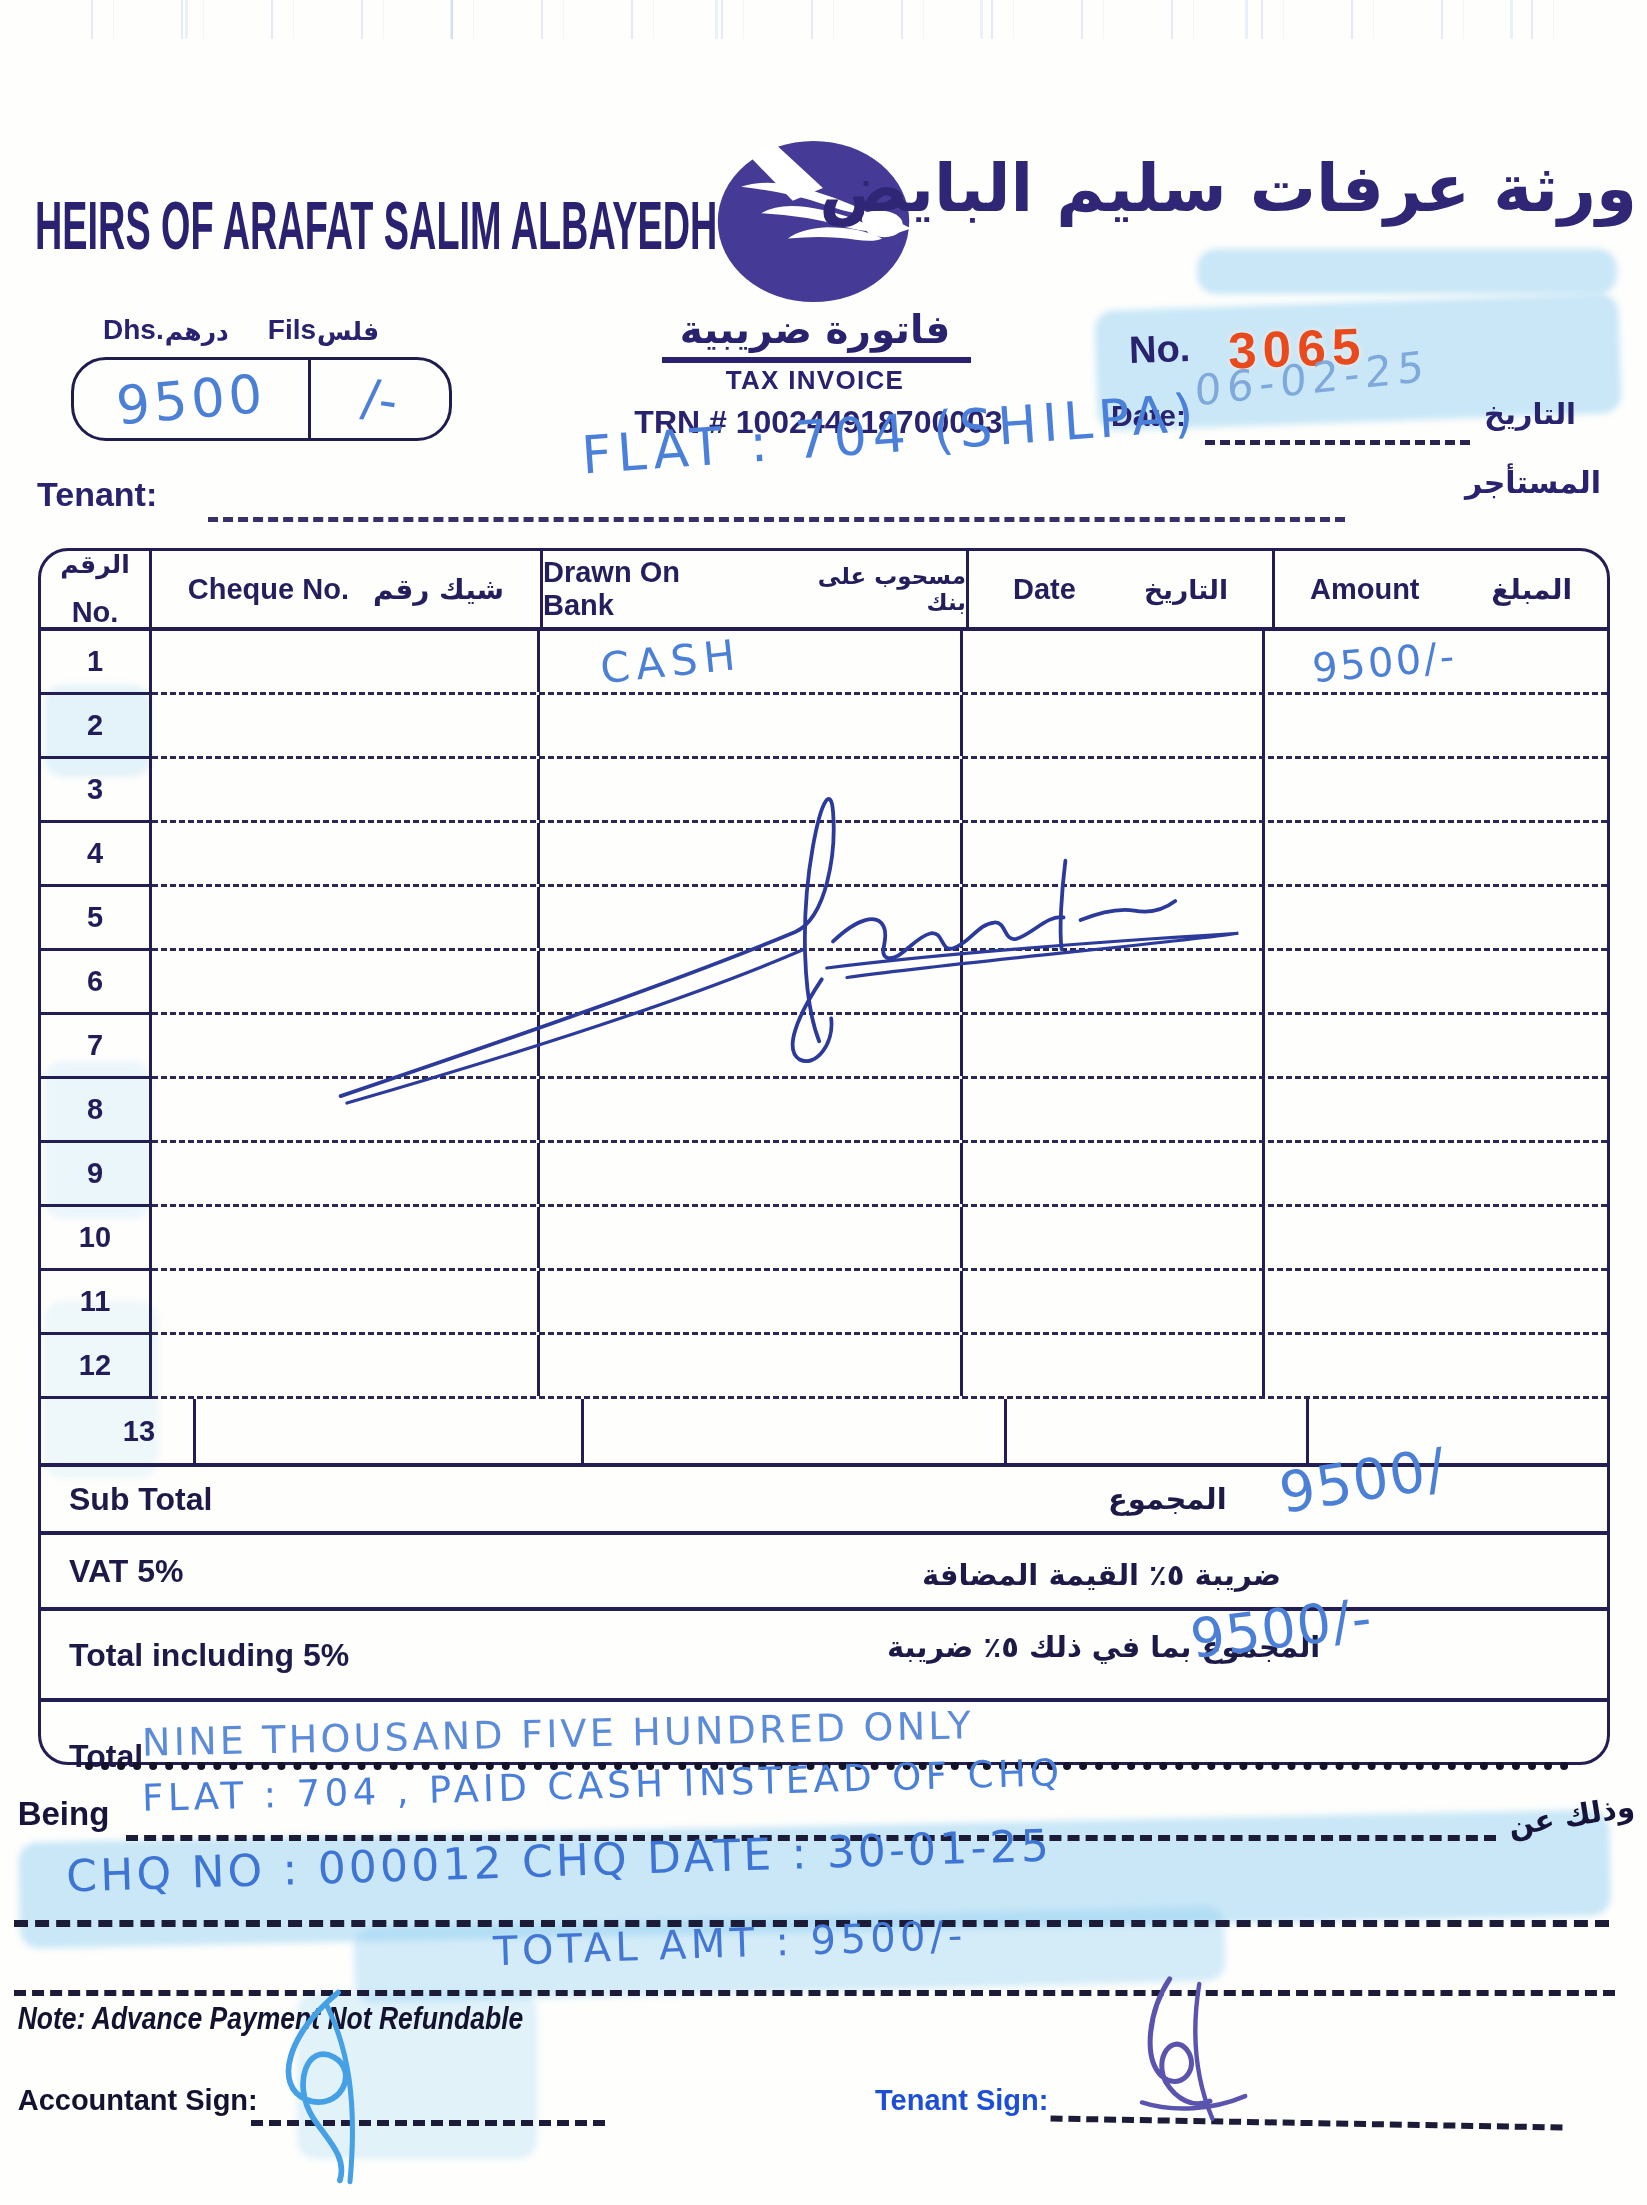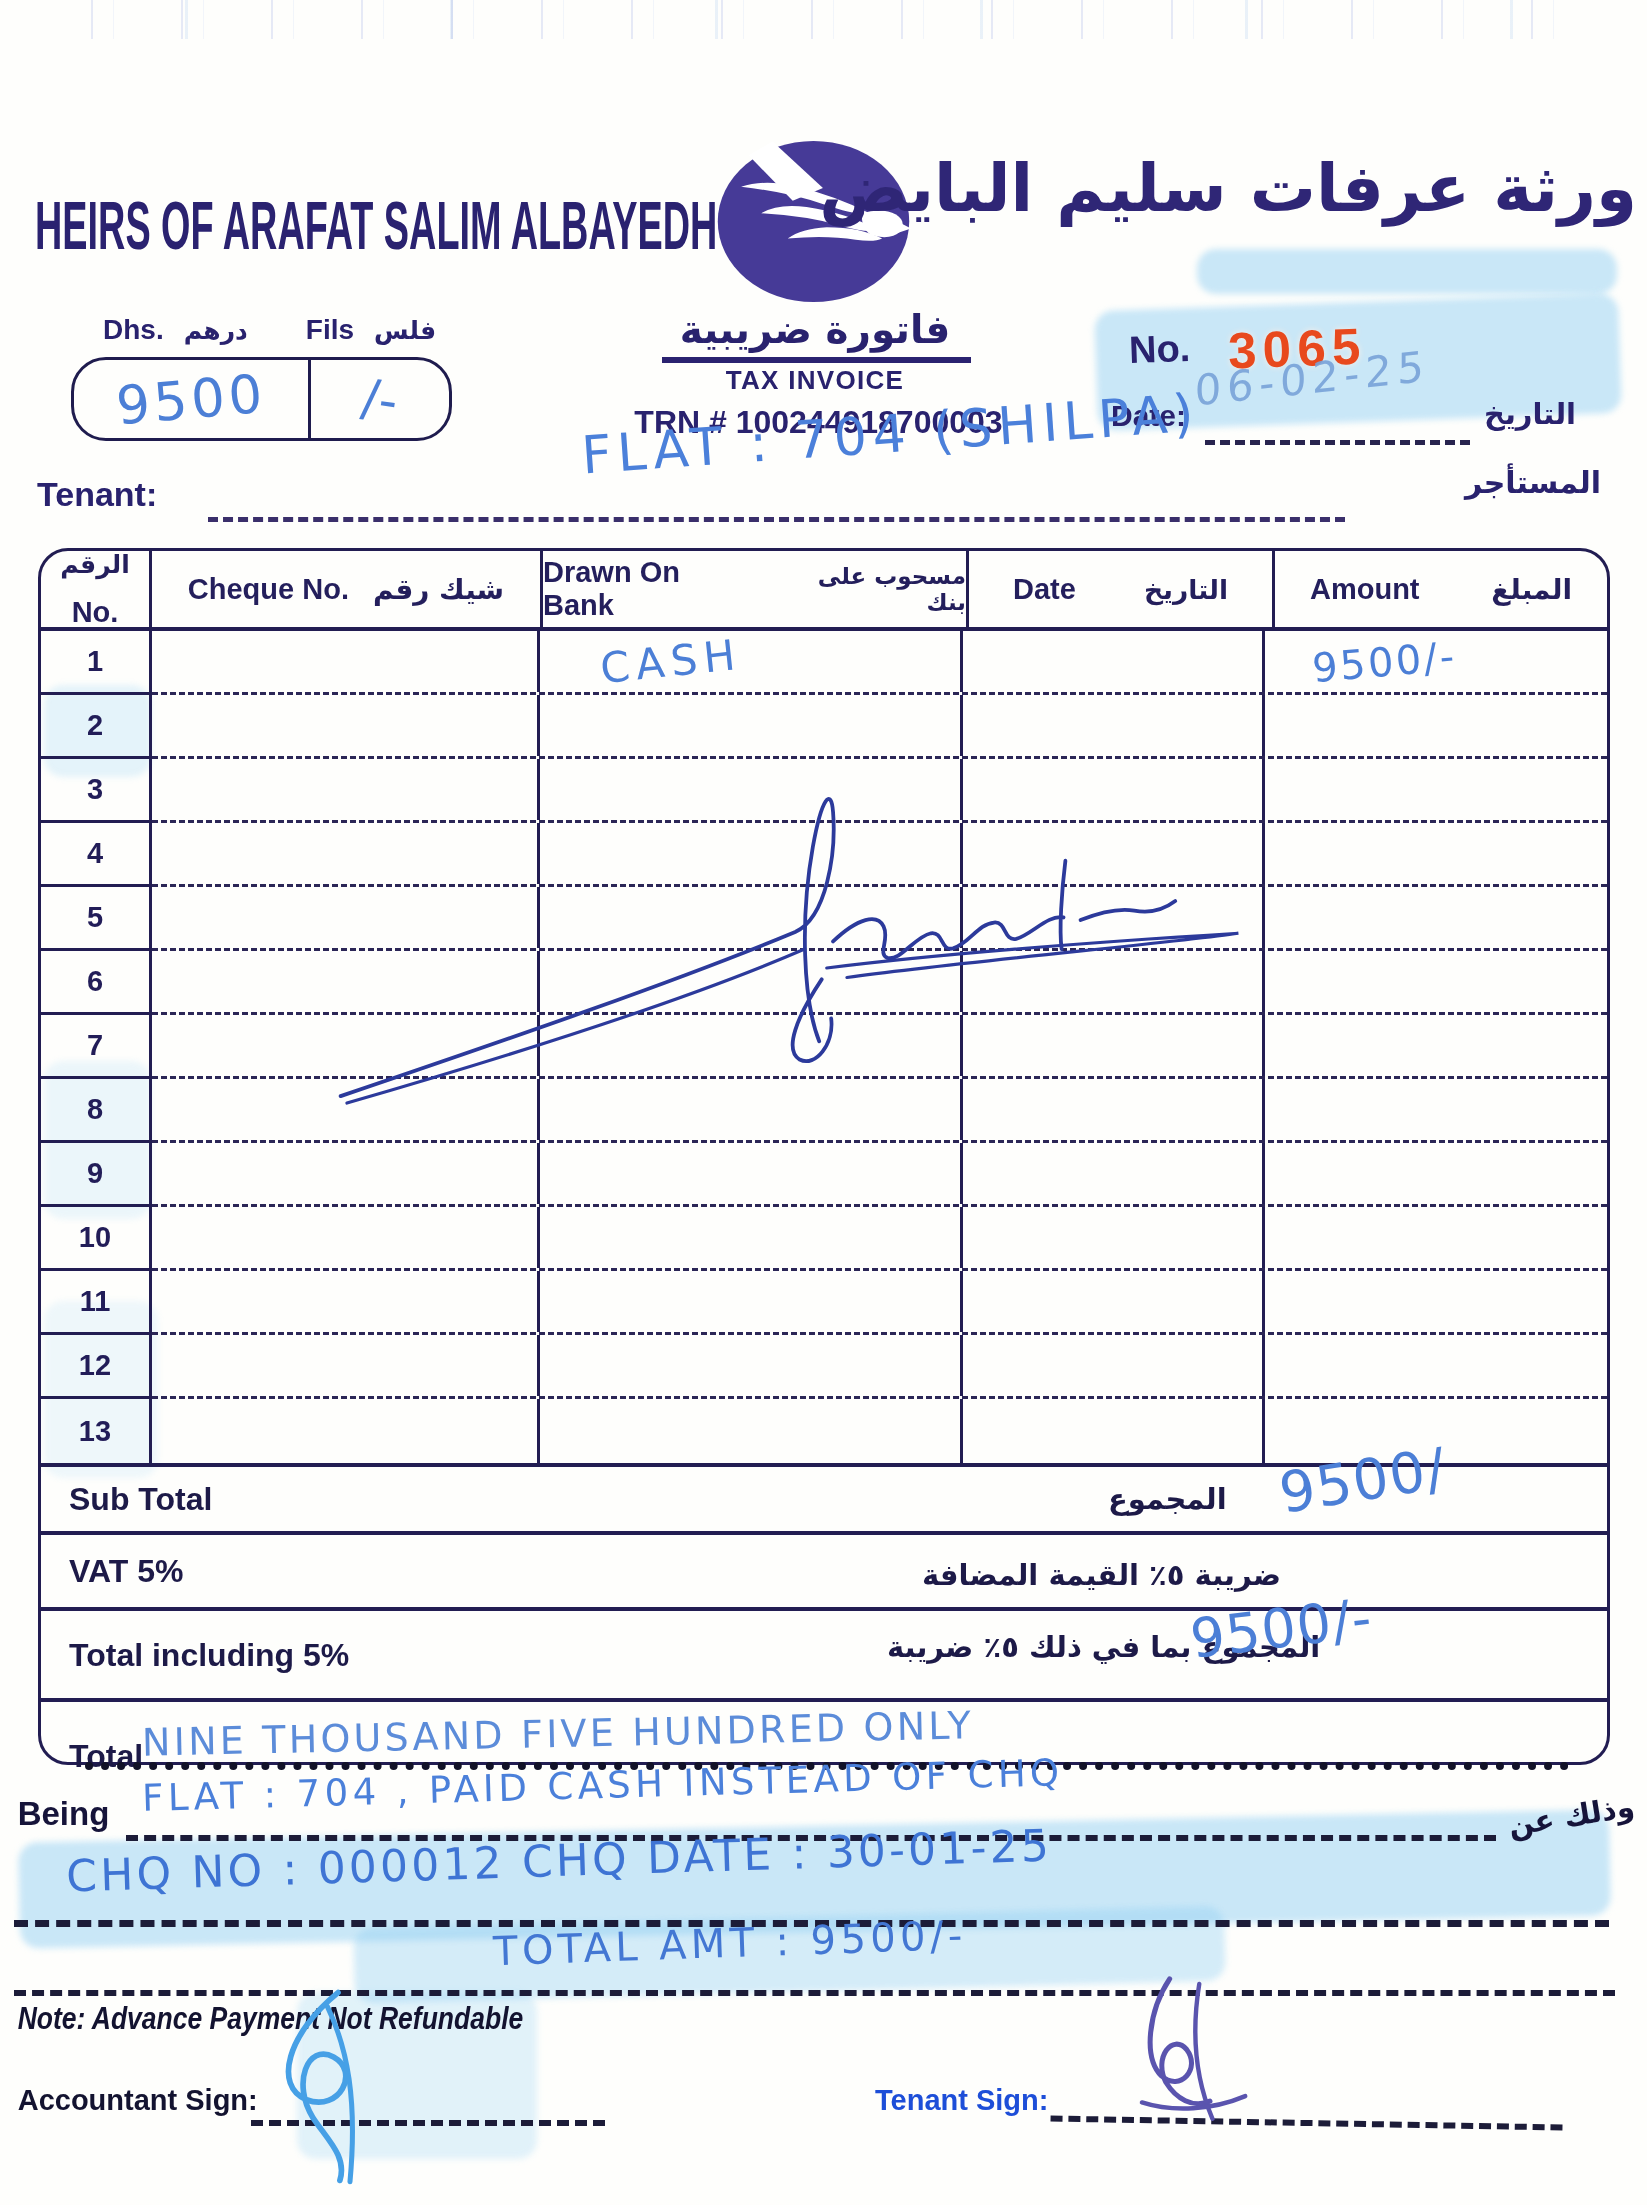--- a/index.html
+++ b/index.html
@@ -26,21 +26,21 @@
       repeating-linear-gradient(90deg, transparent 0 128px, rgba(90,150,220,.16) 128px 131px, transparent 131px 265px);
   }
 
   
   #company-en{left:35px;top:187px;font-size:39px;font-weight:bold;letter-spacing:0px;
     transform:scale(.97,1.78);transform-origin:left top;color:#2a2270;white-space:nowrap;}
   #logo{left:712px;top:139px;}
   #company-ar{right:10px;top:150px;font-size:66px;font-weight:bold;color:#2f2676;white-space:nowrap;}
 
   
-  #dhs-labels{left:103px;top:314px;font-size:28px;font-weight:bold;display:flex;gap:20px;align-items:center;}
+  #dhs-labels{left:103px;top:314px;font-size:28px;font-weight:bold;display:flex;gap:1px;align-items:flex-end;}
   #currency-box{left:71px;top:357px;width:375px;height:78px;border:3.8px solid var(--ink);border-radius:35px;display:flex;}
   #dhs-cell{width:234px;border-right:3.2px solid var(--ink);display:flex;align-items:center;justify-content:center;}
   #fils-cell{flex:1;display:flex;align-items:center;justify-content:center;}
 
   
   #inv-title-ar{left:632px;top:307px;width:366px;text-align:center;font-size:39px;font-weight:bold;}
   #inv-underline{left:662px;top:357px;width:309px;border-bottom:6.3px solid #2a2270;}
   #inv-title-en{left:632px;top:365px;width:366px;text-align:center;font-size:26px;font-weight:bold;letter-spacing:1.3px;}
   #inv-trn{left:572px;top:404px;width:493px;text-align:center;font-size:32px;font-weight:bold;}
 
@@ -71,21 +71,21 @@
   .hc4{width:306px;border-right:3.2px solid var(--bc);justify-content:space-between;padding:0 44px;font-size:29px;}
   .hc4 .a{font-size:26.5px;}
   .hc5{flex:1;justify-content:space-between;padding:0 35px;font-size:29px;}
   .hc5 .a{font-size:28px;}
 
   #table-body{position:relative;}
   .trow{display:flex;height:64px;box-sizing:border-box;}
   .trow .c1{width:111px;box-sizing:border-box;border-right:3.2px solid var(--bc);border-bottom:3.2px solid var(--bc);
     display:flex;align-items:center;justify-content:center;font-size:29px;font-weight:bold;color:#221d58;}
   .trow .crest{flex:1;display:flex;box-sizing:border-box;border-bottom:3.8px dashed #2b2656;}
-  .trow:last-child .c1{border-bottom:none;}
+  .trow:last-child .c1{border-bottom:none;margin-left:44px;}
   .trow:last-child .crest{border-bottom:none;}
   .c2{width:388px;box-sizing:border-box;border-right:3.2px solid var(--bc);}
   .c3{width:423px;box-sizing:border-box;border-right:3.2px solid var(--bc);display:flex;align-items:center;}
   .c4{width:302px;box-sizing:border-box;border-right:3.2px solid var(--bc);}
   .c5{flex:1;display:flex;align-items:center;}
   .hw-cash{font-size:42px;letter-spacing:6.3px;margin-left:60px;transform:rotate(-6deg);}
   .hw-amt{font-size:40px;letter-spacing:2.5px;margin-left:47px;transform:rotate(-5deg);}
 
   .total-row{position:relative;box-sizing:border-box;border-top:4.4px solid var(--bc);}
   .tr-label{position:absolute;left:28px;top:50%;transform:translateY(-50%);font-size:32px;font-weight:bold;color:#1d1a48;white-space:nowrap;}

